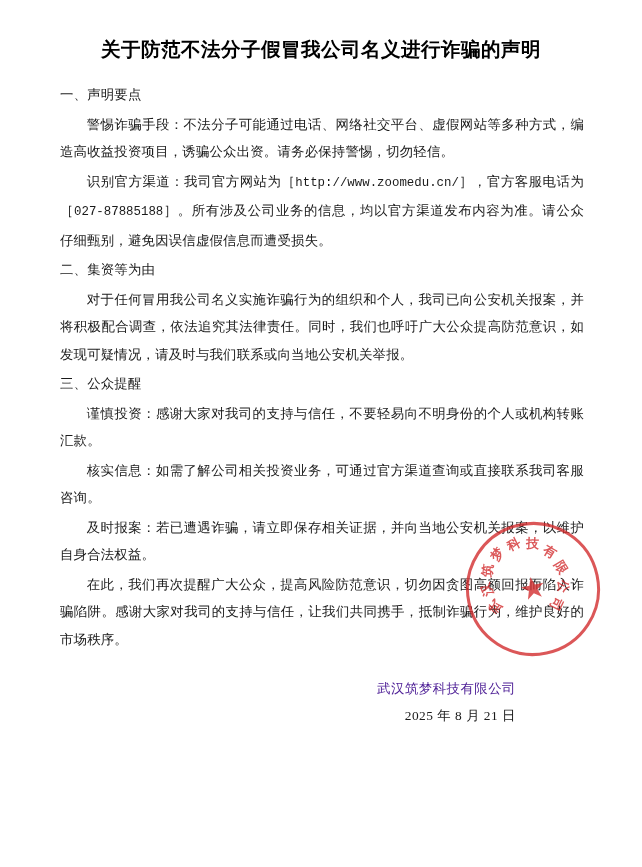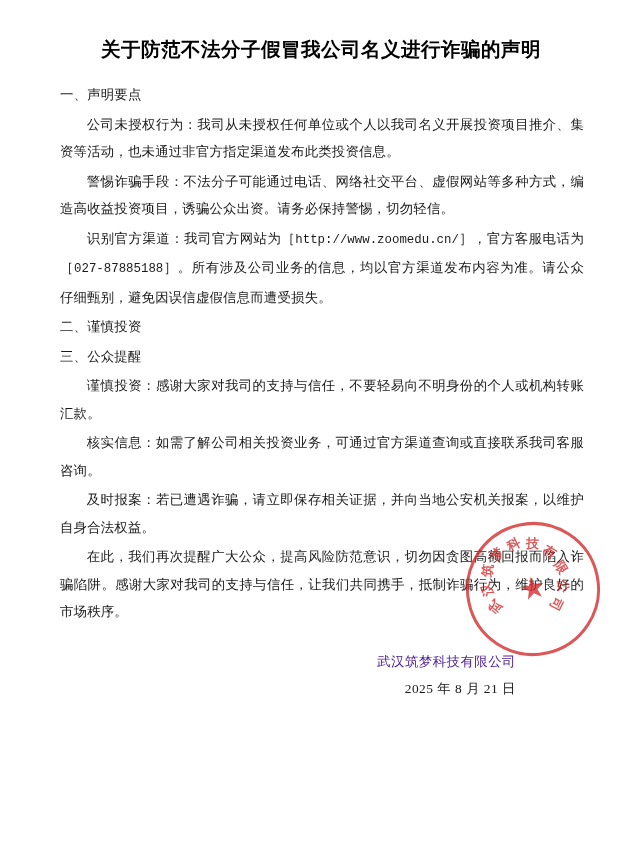--- a/index.html
+++ b/index.html
@@ -140,28 +140,28 @@
 
 <div class="page">
 
   <h1 class="doc-title">关于防范不法分子假冒我公司名义进行诈骗的声明</h1>
 
   <div class="body-wrap">
 
 
     <p class="section">一、声明要点</p>
 
-    <p class="para">公司未授权行为：我司从未授权任何单位或个人以我司名义开展投资项目推介、集资等活动，也未通过非官方指定渠道发布此类投资信息。</p>
 
     <p class="para">警惕诈骗手段：不法分子可能通过电话、网络社交平台、虚假网站等多种方式，编造高收益投资项目，诱骗公众出资。请务必保持警惕，切勿轻信。</p>
 
     <p class="mono-inline"><span>识别官方渠道：我司官方网站为［</span><span class="mono">http://www.zoomedu.cn/</span><span>］，官方客服电话为［</span><span class="mono">027-87885188</span><span>］。所有涉及公司业务的信息，均以官方渠道发布内容为准。请公众仔细甄别，避免因误信虚假信息而遭受损失。</span></p>
 
-    <p class="section">二、谨慎投资</p>
+    <p class="section">二、集资等为由</p>
 
+    <p class="para">对于任何冒用我公司名义实施诈骗行为的组织和个人，我司已向公安机关报案，并将积极配合调查，依法追究其法律责任。同时，我们也呼吁广大公众提高防范意识，如发现可疑情况，请及时与我们联系或向当地公安机关举报。</p>
 
     <p class="section">三、公众提醒</p>
 
     <p class="para">谨慎投资：感谢大家对我司的支持与信任，不要轻易向不明身份的个人或机构转账汇款。</p>
 
     <p class="para">核实信息：如需了解公司相关投资业务，可通过官方渠道查询或直接联系我司客服咨询。</p>
 
     <p class="para">及时报案：若已遭遇诈骗，请立即保存相关证据，并向当地公安机关报案，以维护自身合法权益。</p>
 
     <p class="para">在此，我们再次提醒广大公众，提高风险防范意识，切勿因贪图高额回报而陷入诈骗陷阱。感谢大家对我司的支持与信任，让我们共同携手，抵制诈骗行为，维护良好的市场秩序。</p>

